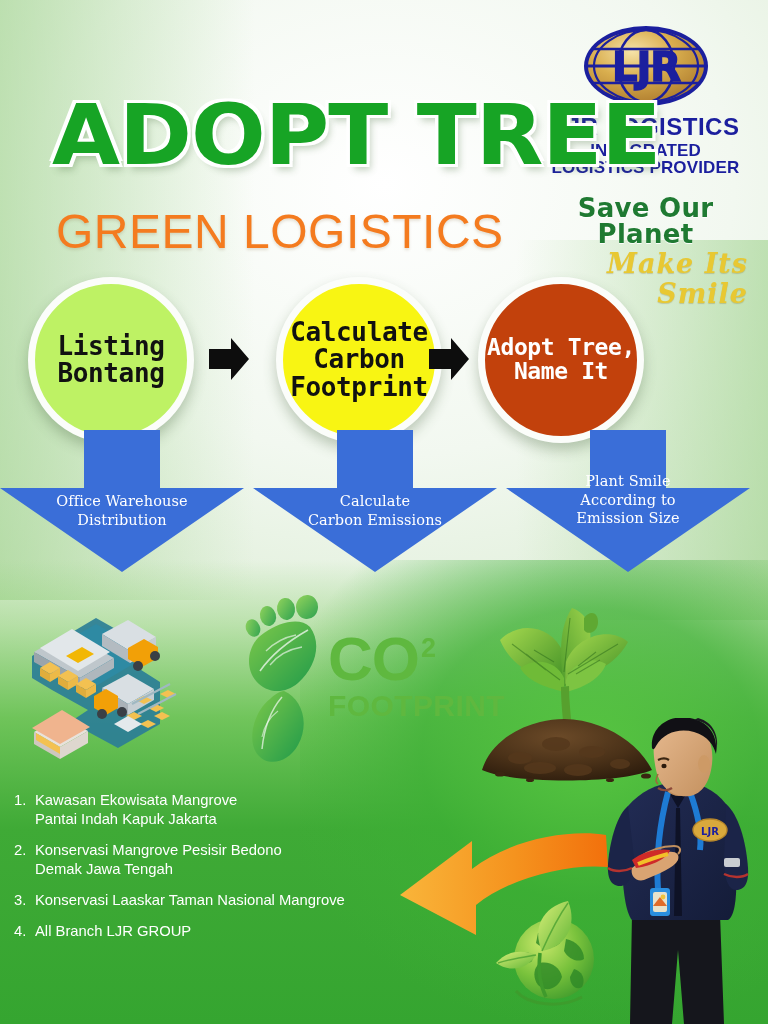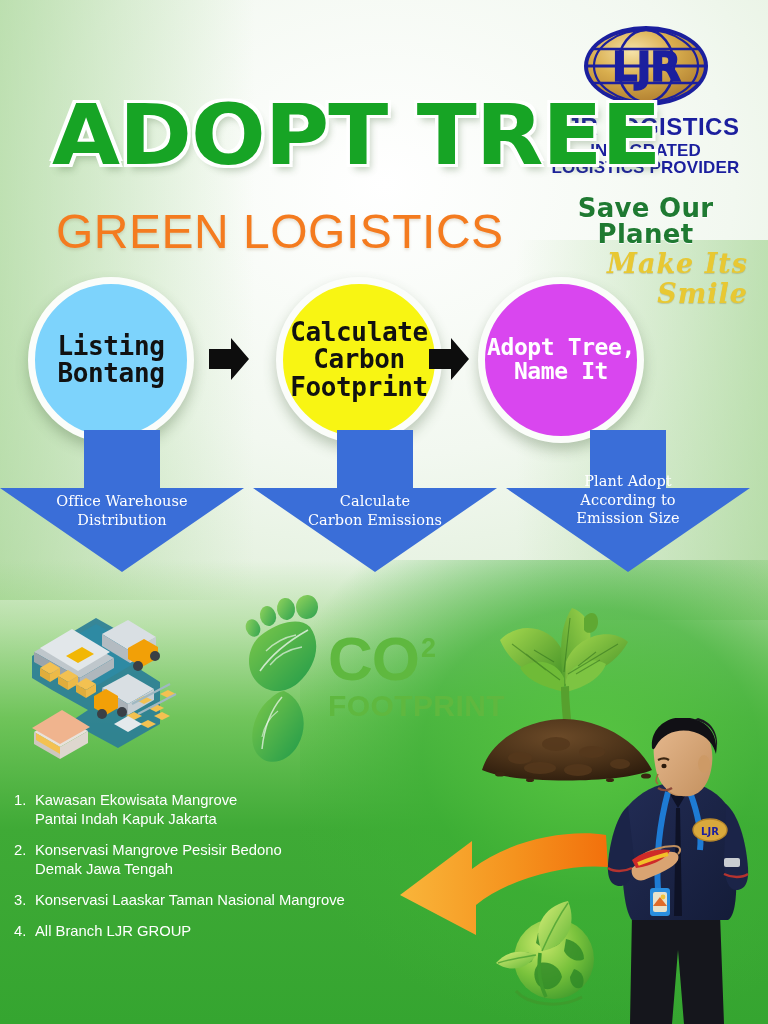--- a/index.html
+++ b/index.html
@@ -99,23 +99,23 @@
     display:flex; align-items:center; justify-content:center;
     text-align:center;
     border:7px solid #fbfdfa;
     box-shadow:0 7px 13px rgba(60,90,50,0.30);
   }
   .circle-label {
     font-family:"DejaVu Sans Mono", monospace;
     font-weight:bold; line-height:1.04;
     letter-spacing:-0.4px;
   }
-  #circle-1 { left:28px;  top:277px; width:166px; height:166px; background:#7dd3fc; }
+  #circle-1 { left:28px;  top:277px; width:166px; height:166px; background:#bef264; }
   #circle-2 { left:276px; top:277px; width:166px; height:166px; background:#f8f513; }
-  #circle-3 { left:478px; top:277px; width:166px; height:166px; background:#d946ef; }
+  #circle-3 { left:478px; top:277px; width:166px; height:166px; background:#c2410c; }
   #circle-1 .circle-label, #circle-2 .circle-label { color:#111111; font-size:26px; }
   #circle-3 .circle-label { color:#ffffff; font-size:23px; }
 
   .blk-arrow { position:absolute; width:44px; height:46px; }
   #blk-arrow-1 { left:207px; top:336px; }
   #blk-arrow-2 { left:427px; top:336px; }
 
   
   .dn-arrow { position:absolute; top:430px; width:244px; height:142px; }
   #dn-arrow-1 { left:0px; }
@@ -242,21 +242,21 @@
 
   <div class="dn-caption" id="dn-caption-1">
     <div>Office Warehouse</div>
     <div>Distribution</div>
   </div>
   <div class="dn-caption" id="dn-caption-2">
     <div>Calculate</div>
     <div>Carbon Emissions</div>
   </div>
   <div class="dn-caption" id="dn-caption-3">
-    <div>Plant Adopt</div>
+    <div>Plant Smile</div>
     <div>According to</div>
     <div>Emission Size</div>
   </div>
 
   <svg class="logistics-illo" viewBox="0 0 210 190">
     <g>
 
       <path d="M22 60 L86 22 L150 58 L128 72 L150 86 L150 128 L108 152 L60 126 L78 114 L42 94 L22 82 Z" fill="#2b7e96" opacity="0.92"></path>
       <path d="M30 60 L86 28 L140 58 L86 90 Z" fill="#2e8aa3"></path>
 

